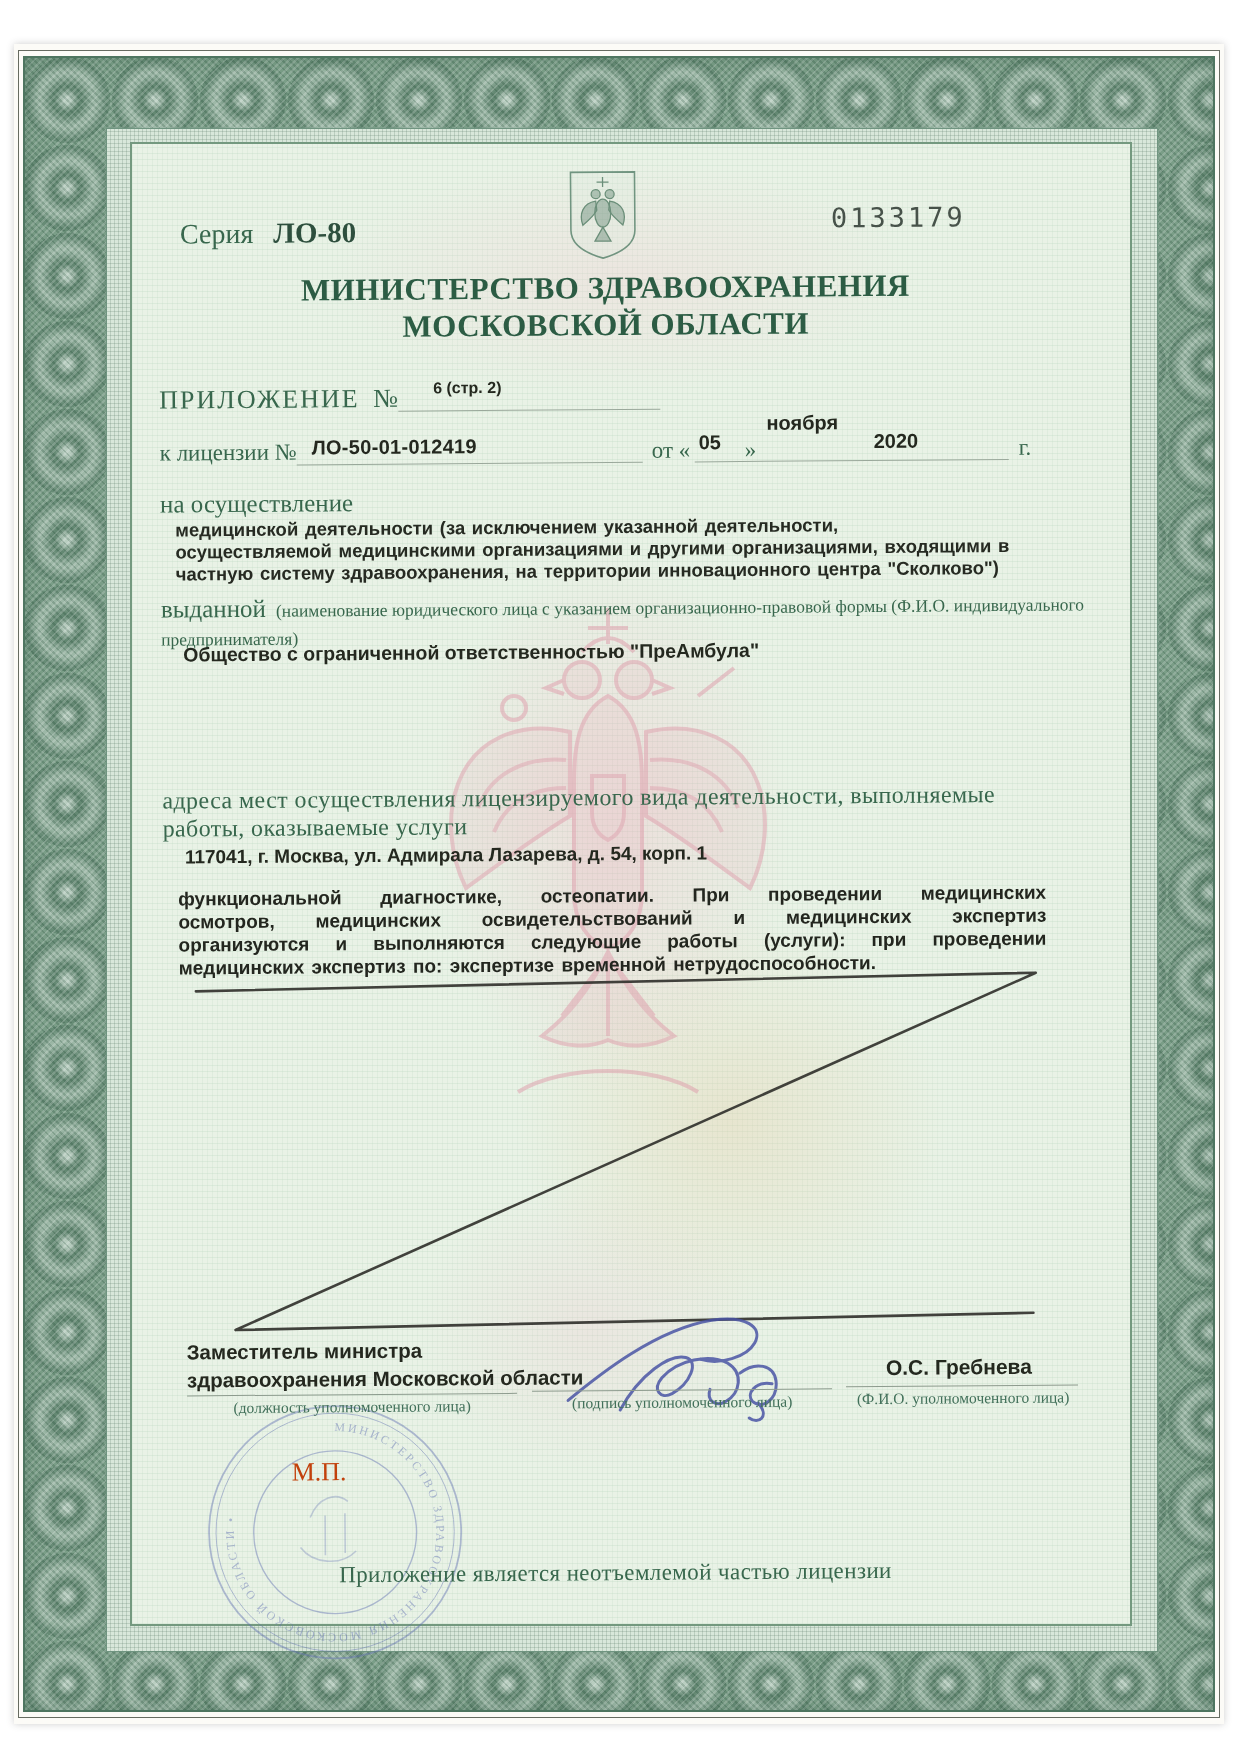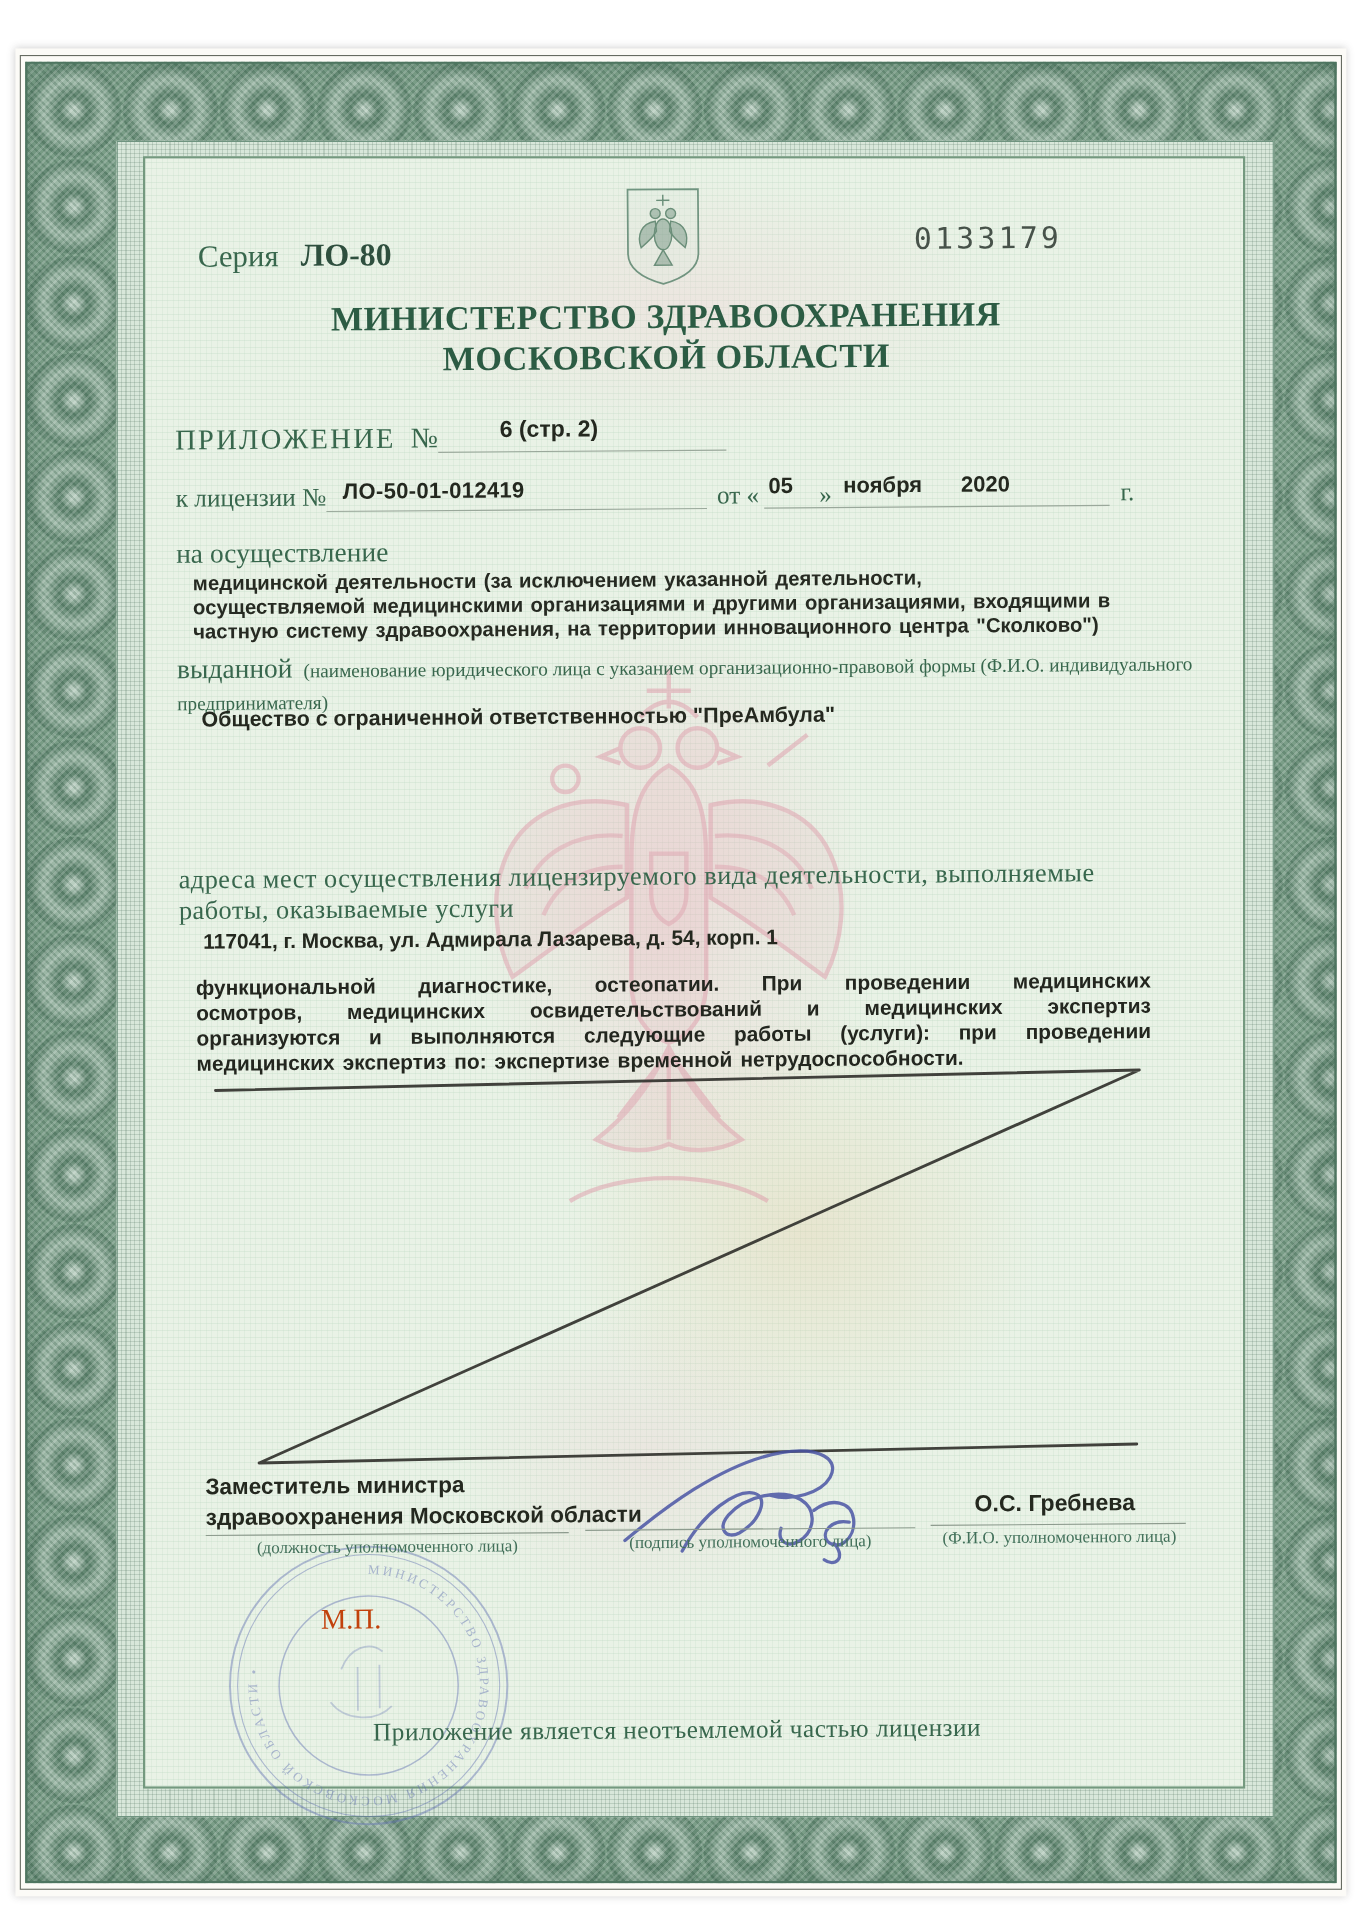--- a/index.html
+++ b/index.html
@@ -102,30 +102,30 @@
       </g>
     </svg>
 
     <div class="abs serial" style="left:836px;top:204px;">0133179</div>
 
     <div class="abs title" style="left:120px;width:980px;top:270px;">МИНИСТЕРСТВО ЗДРАВООХРАНЕНИЯ</div>
     <div class="abs title" style="left:120px;width:980px;top:307px;">МОСКОВСКОЙ ОБЛАСТИ</div>
 
     <span class="abs gs" style="left:163px;top:382px;font-size:26px;letter-spacing:2px;">ПРИЛОЖЕНИЕ</span>
     <span class="abs gs" style="left:377px;top:382px;font-size:26px;">№</span>
-    <span class="abs bd" style="left:458px;top:378px;font-size:21px;">6 (стр. 2)</span>
+    <span class="abs bd" style="left:437px;top:378px;font-size:16px;">6 (стр. 2)</span>
     <div class="abs uline" style="left:402px;top:408px;width:262px;"></div>
 
     <span class="abs gs" style="left:163px;top:437px;font-size:23px;">к лицензии №</span>
     <span class="abs bd" style="left:315px;top:434px;font-size:20px;letter-spacing:.3px;">ЛО-50-01-012419</span>
     <div class="abs uline" style="left:300px;top:461px;width:346px;"></div>
     <span class="abs gs" style="left:655px;top:438px;font-size:23px;">от «</span>
     <span class="abs bd" style="left:702px;top:432px;font-size:20px;">05</span>
     <span class="abs gs" style="left:748px;top:438px;font-size:23px;">»</span>
-    <span class="abs bd" style="left:770px;top:432px;font-size:20px;">ноября</span>
+    <span class="abs bd" style="left:770px;top:413px;font-size:20px;">ноября</span>
     <span class="abs bd" style="left:877px;top:432px;font-size:20px;">2020</span>
     <div class="abs uline" style="left:698px;top:461px;width:314px;"></div>
     <span class="abs gs" style="left:1022px;top:438px;font-size:23px;">г.</span>
 
     <span class="abs gs" style="left:163px;top:487px;font-size:25px;">на осуществление</span>
     <div class="abs actline" style="left:178px;top:516px;">
       <span>медицинской деятельности</span><span style="font-weight:600;"> (за исключением указанной деятельности,</span>
     </div>
     <div class="abs actline" style="left:178px;top:538px;font-weight:600;">осуществляемой медицинскими организациями и другими организациями, входящими в</div>
     <div class="abs actline" style="left:178px;top:560px;font-weight:600;">частную систему здравоохранения, на территории инновационного центра "Сколково")</div>

